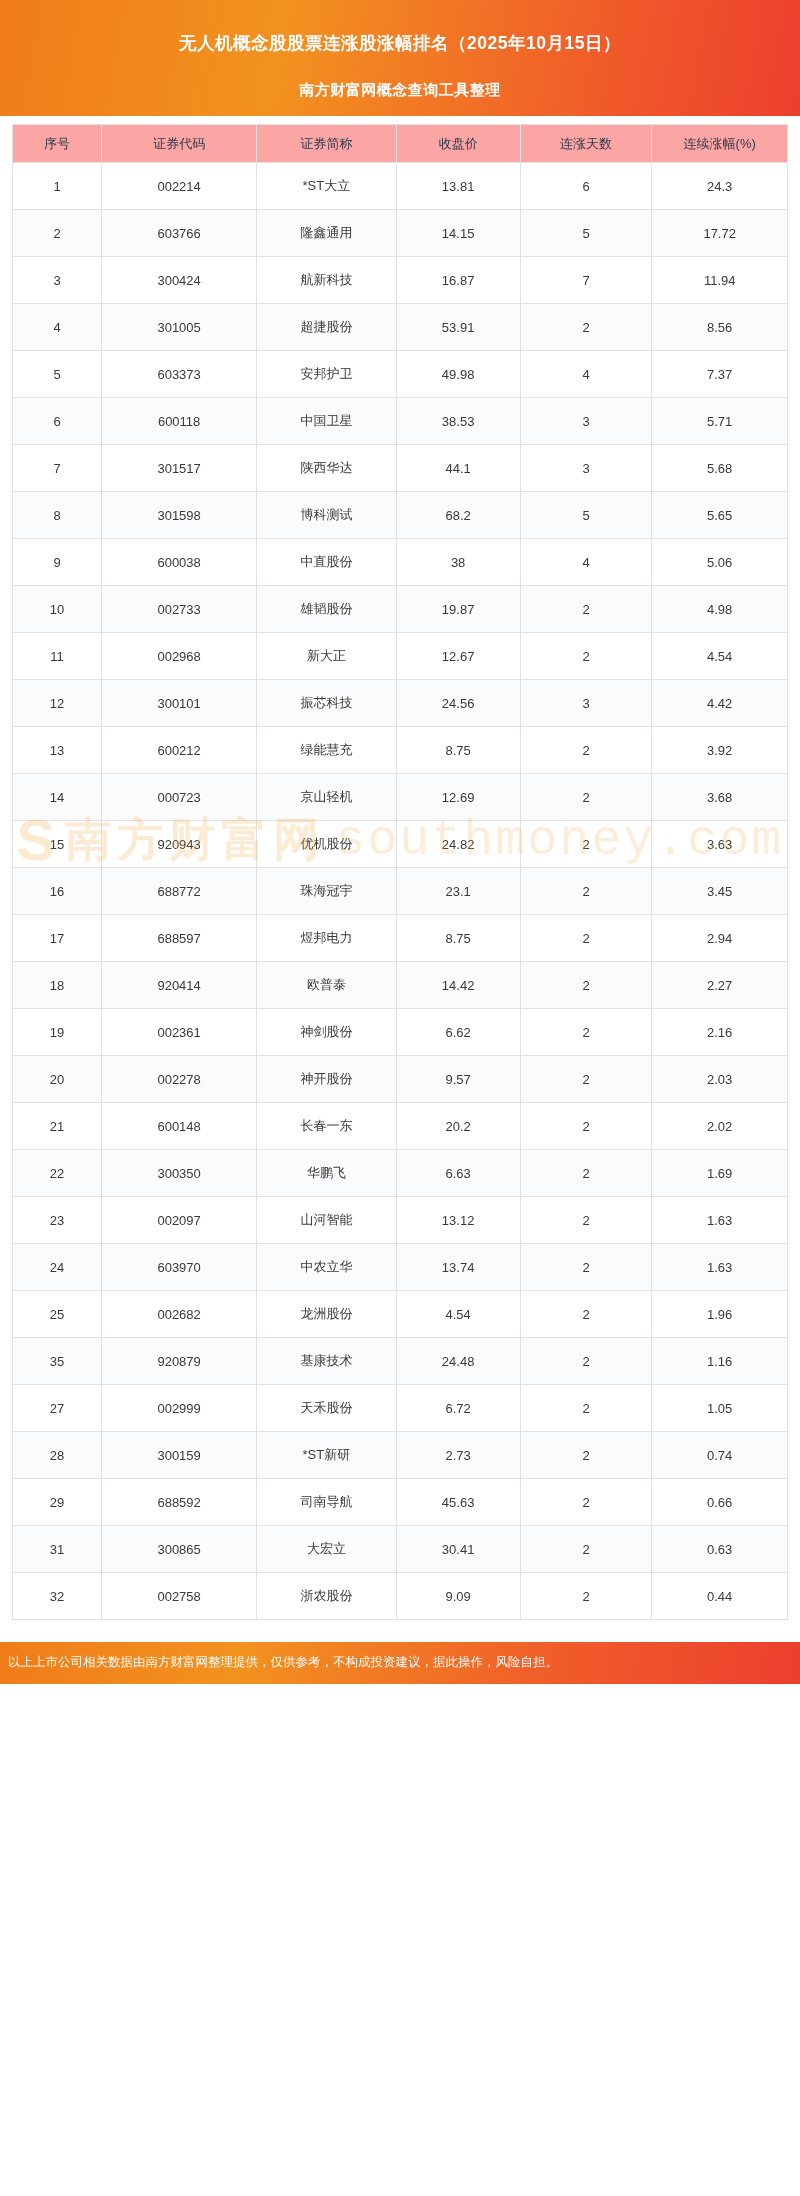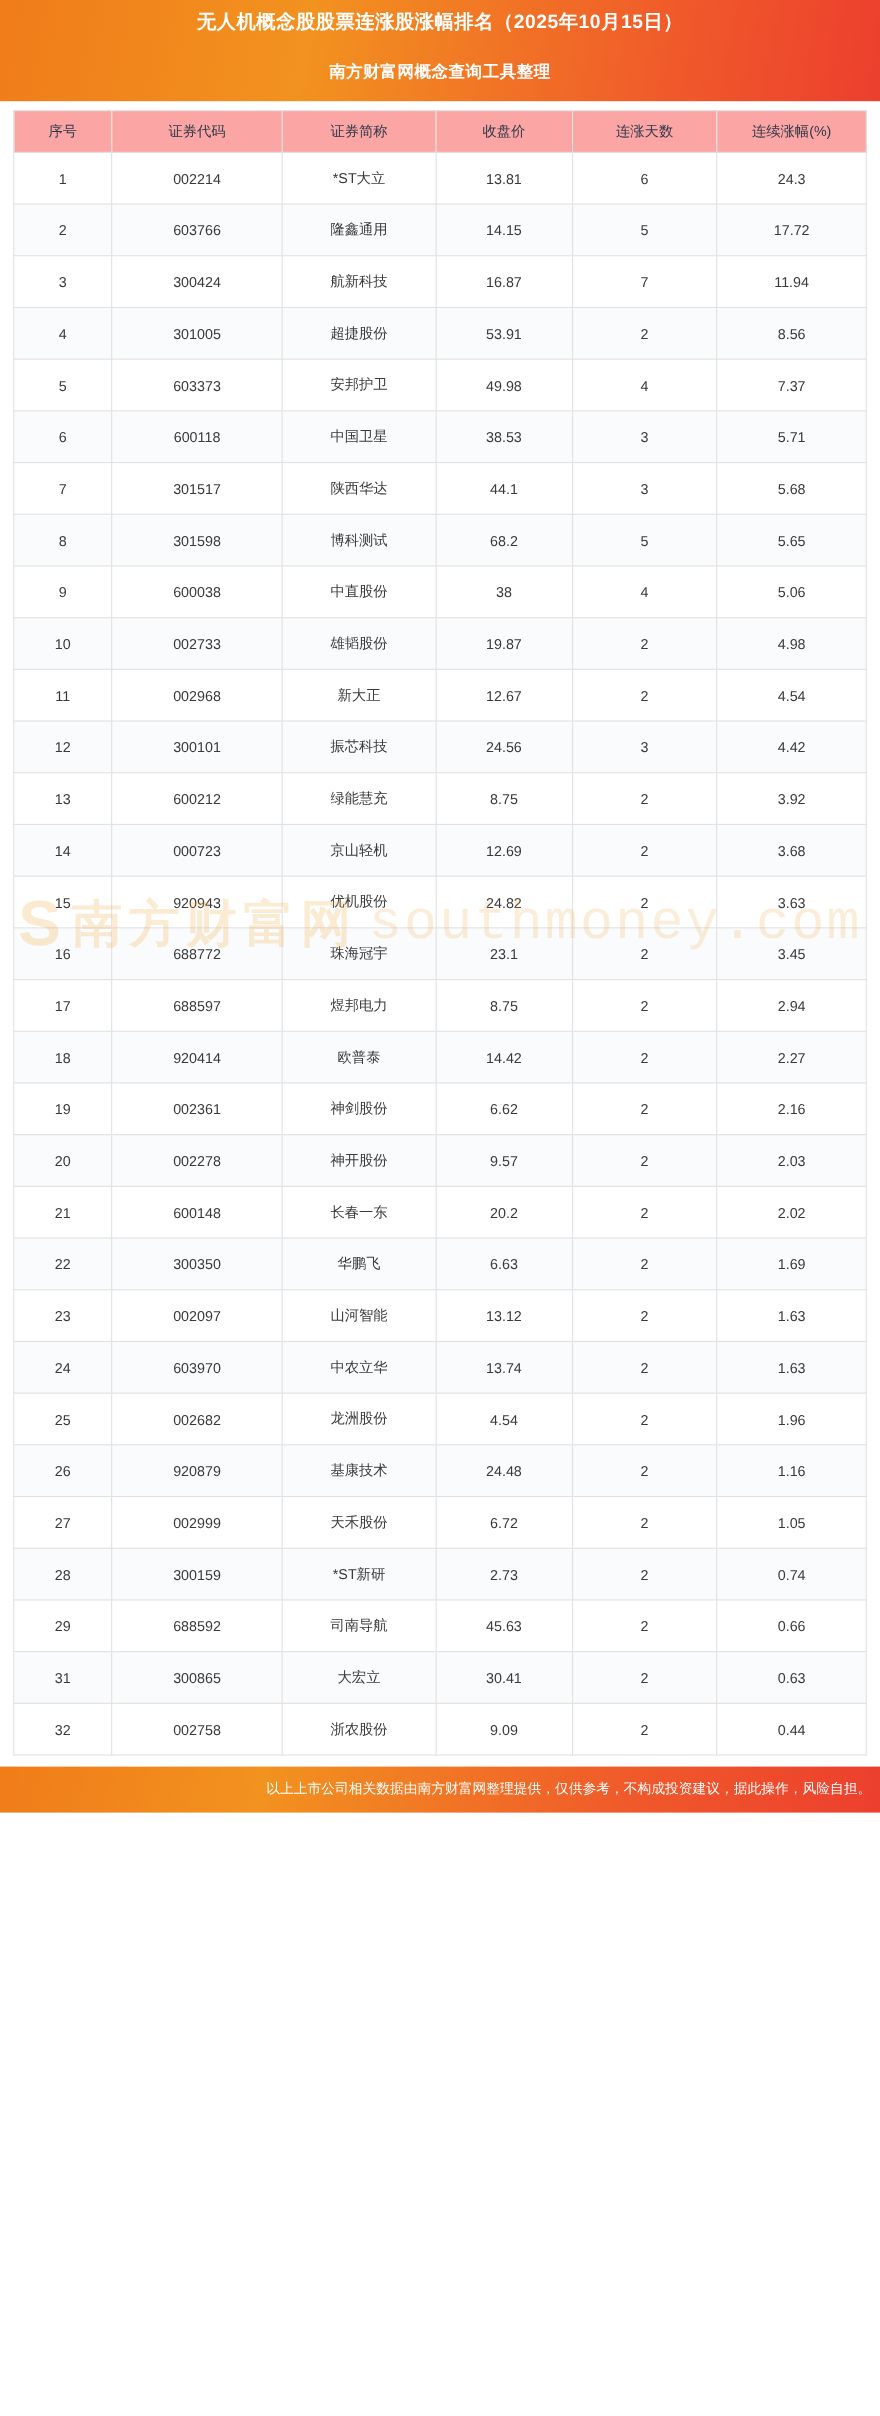--- a/index.html
+++ b/index.html
@@ -14,21 +14,21 @@
     color: #333333;
   }
   .page {
     width: 800px;
     position: relative;
     background: #ffffff;
   }
   
   .header {
     background: linear-gradient(100deg, #f07c1a 0%, #f2921f 35%, #f05b2a 75%, #ec3f2e 100%);
-    padding: 6px 10px 16px 10px;
+    padding: 30px 10px 16px 10px;
     text-align: center;
   }
   .header .title {
     color: #ffffff;
     font-size: 17.5px;
     font-weight: bold;
     letter-spacing: 0.5px;
     line-height: 1.5;
   }
   .header .subtitle {
@@ -113,25 +113,25 @@
     letter-spacing: 6px;
   }
   .wm-url {
     font-size: 50px;
     color: #f0b25a;
     letter-spacing: 2px;
     font-family: Liberation Mono, monospace;
   }
   
   .footer {
-    margin-top: 10px;
+    margin-top: 22px;
     background: linear-gradient(100deg, #f07c1a 0%, #f2921f 30%, #f05b2a 70%, #ec3f2e 100%);
     color: #ffffff;
     font-size: 12.5px;
-    text-align: right;
+    text-align: left;
     padding: 12px 8px;
     line-height: 1.4;
   }
 </style>
 </head>
 <body>
 
 <div class="page">
 
   <div class="header">
@@ -354,21 +354,21 @@
           </tr>
           <tr>
             <td>25</td>
             <td>002682</td>
             <td>龙洲股份</td>
             <td>4.54</td>
             <td>2</td>
             <td>1.96</td>
           </tr>
           <tr>
-            <td>26</td>
+            <td>35</td>
             <td>920879</td>
             <td>基康技术</td>
             <td>24.48</td>
             <td>2</td>
             <td>1.16</td>
           </tr>
           <tr>
             <td>27</td>
             <td>002999</td>
             <td>天禾股份</td>

